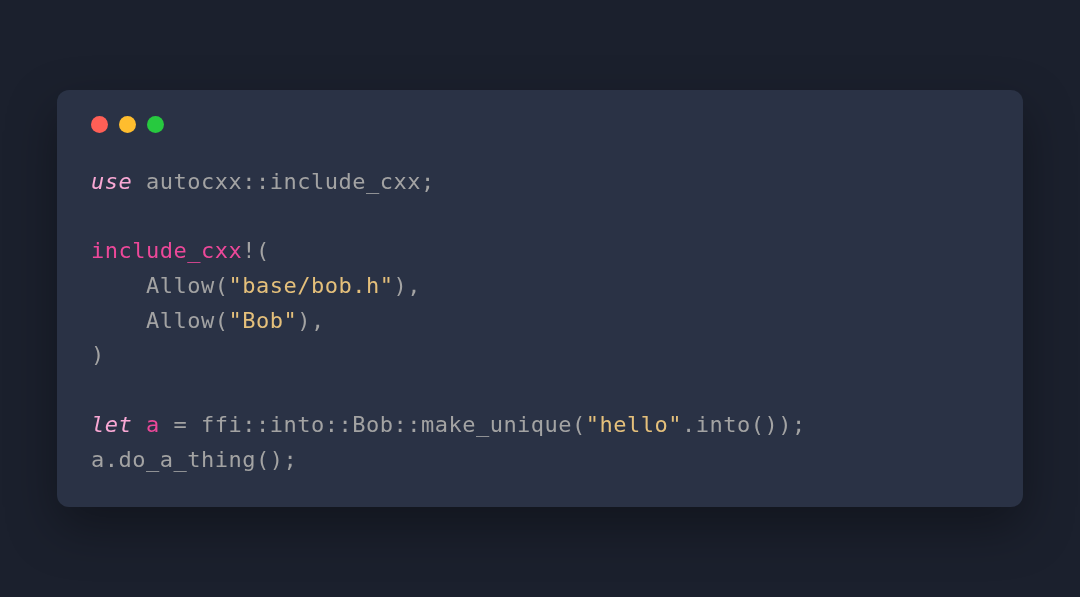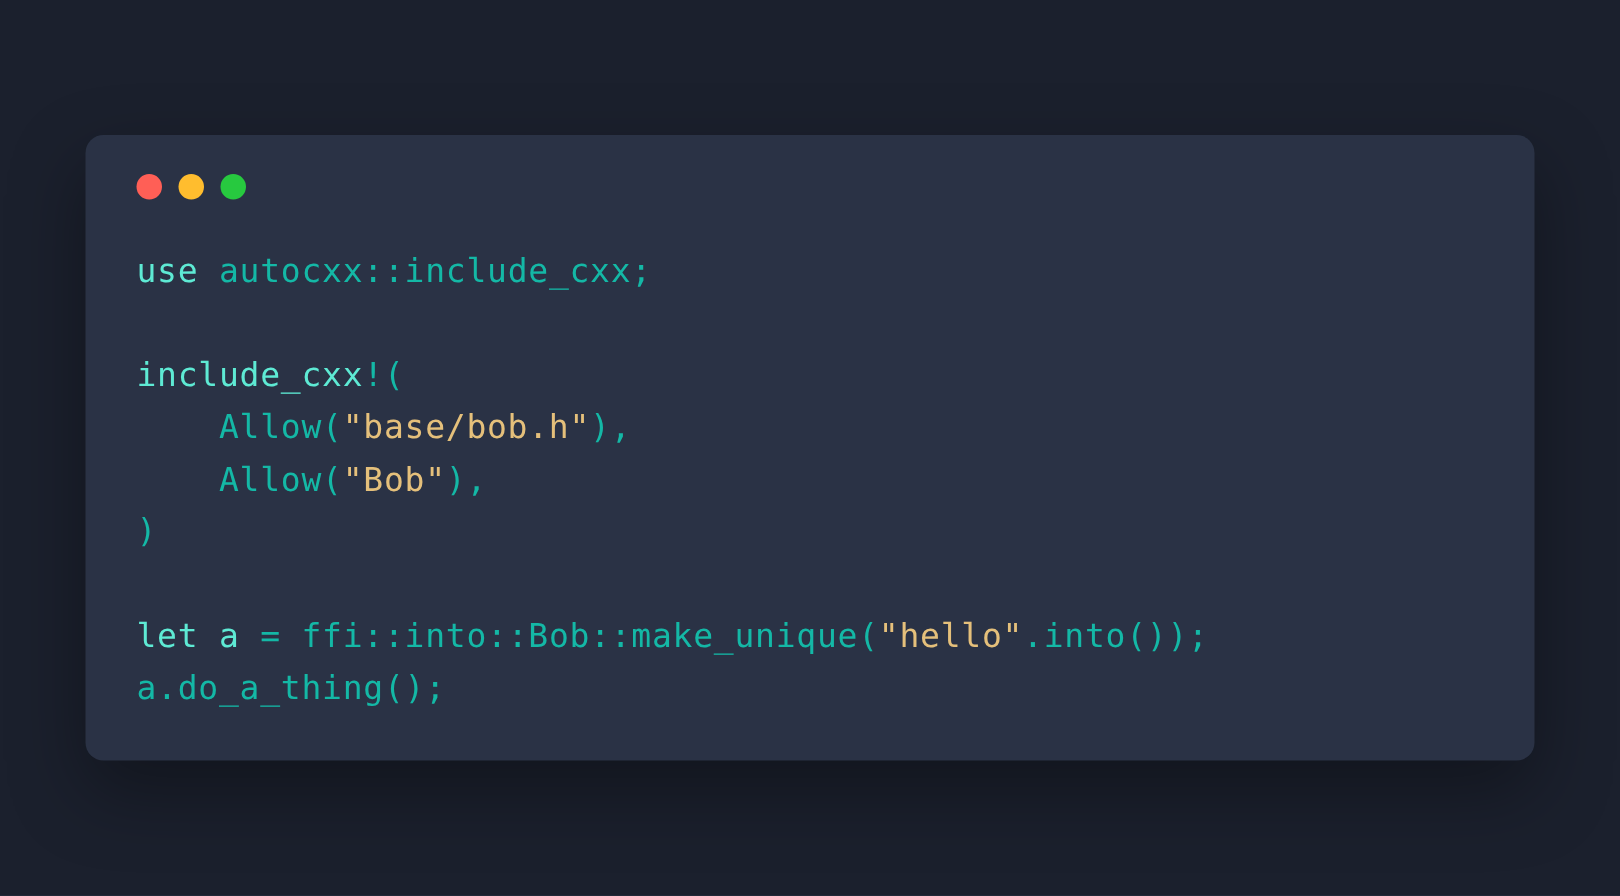--- a/index.html
+++ b/index.html
@@ -37,24 +37,24 @@
     .light.yellow { background: #ffbd2e; }
     .light.green { background: #27c93f; }
     pre.code {
       font-family: "SF Mono", "Menlo", "Monaco", "Consolas", monospace;
       font-size: 22px;
       line-height: 1.58;
       color: #e6e6e6;
       white-space: pre;
       letter-spacing: 0.5px;
     }
-    .kw { color: #5eead4; } 
-    .fn { color: #5eead4; } 
+    .kw { color: #f9a8d4; font-style: italic; } 
+    .fn { color: #ec4899; } 
     .str { color: #e5c07b; } 
-    .plain { color: #14b8a6; }
+    .plain { color: #a3a3a3; }
   </style>
 </head>
 <body>
 
 <div class="window">
   <div class="traffic-lights">
     <div class="light red"></div>
     <div class="light yellow"></div>
     <div class="light green"></div>
   </div>

